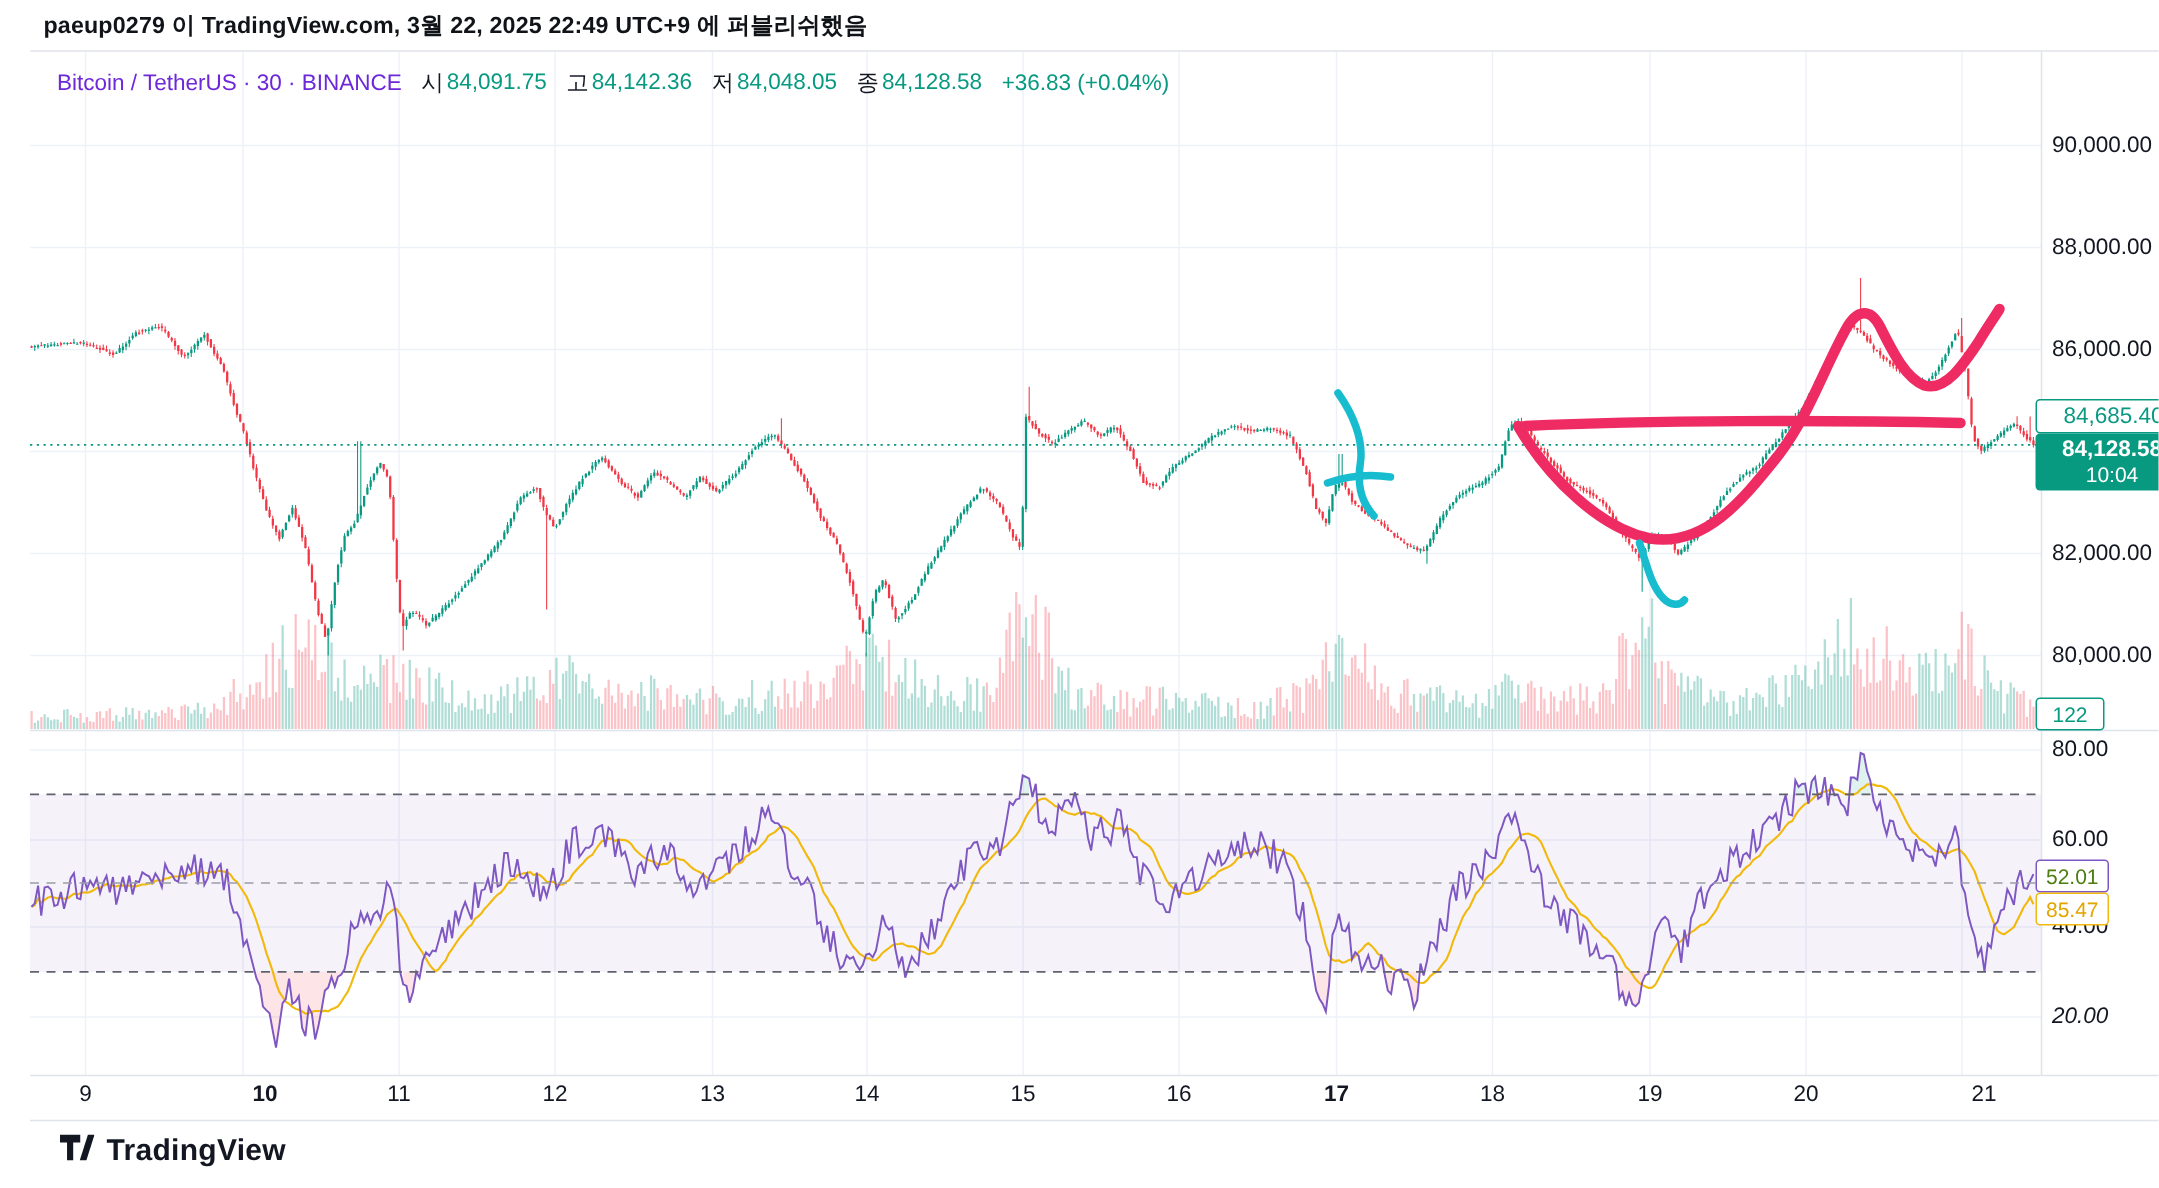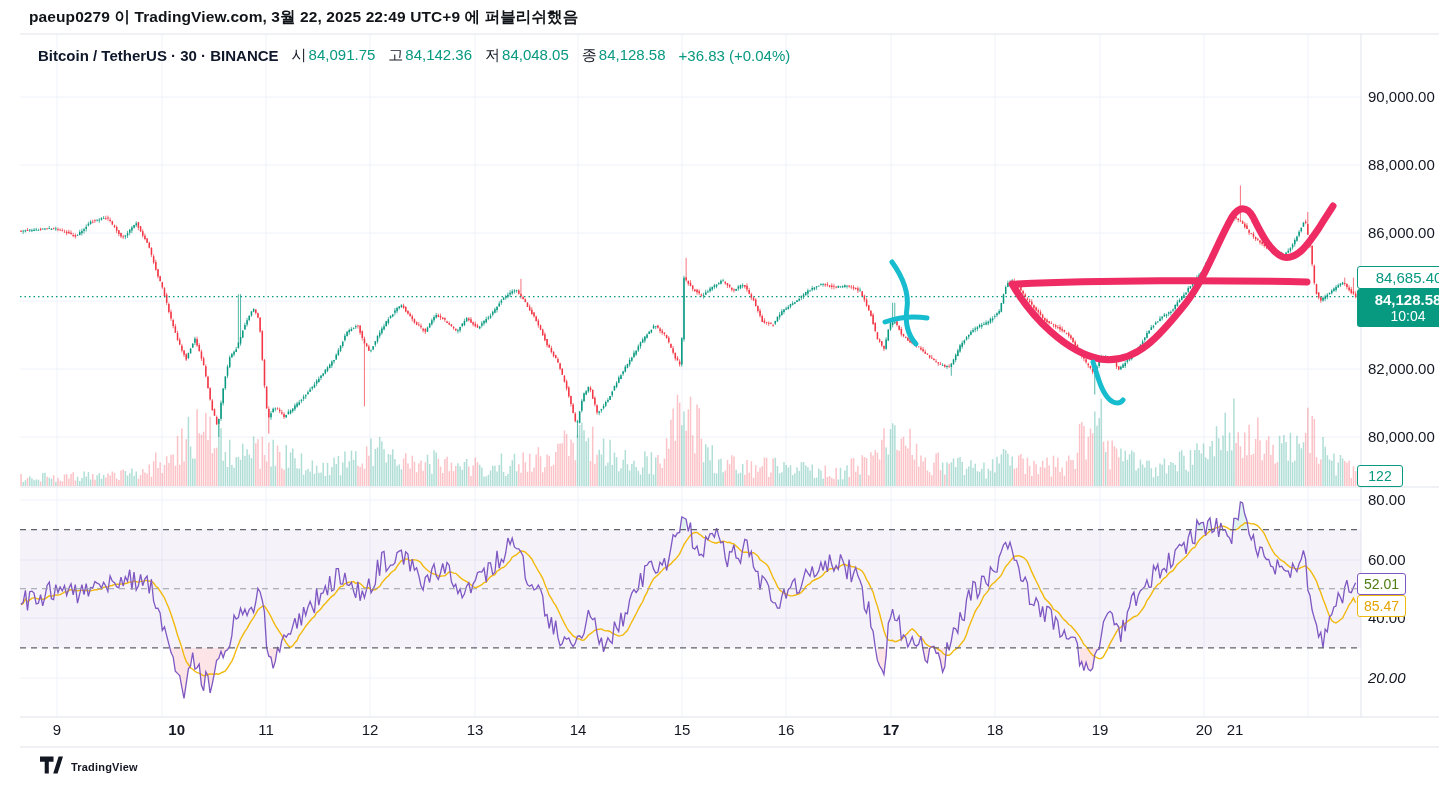--- a/index.html
+++ b/index.html
@@ -1,41 +1,41 @@
 <!DOCTYPE html>
 <html><head>
 <meta charset="utf-8">
 <style>
   html,body{margin:0;padding:0;background:#fff;}
   .page{position:relative;width:1439px;height:792px;background:#fff;overflow:hidden;
         font-family:"Liberation Sans",sans-serif;color:#131722;margin-left:20px;}
   .abs{position:absolute;}
   .hdr{left:9px;top:7px;font-size:15.5px;font-weight:600;color:#101418;letter-spacing:.1px;}
   .legend{left:18px;top:46px;font-size:15px;display:flex;align-items:center;gap:13px;white-space:nowrap;}
-  .legend .sym{font-weight:700;color:#0f172a;}
+  .legend .sym{font-weight:400;color:#6d28d9;}
   .legend .pair{display:flex;gap:2px;}
   .legend .k{color:#131722;}
   .legend .v{color:#089981;}
   .legend .chg{color:#089981;}
   #chart{left:0;top:0;}
   .ytick{position:absolute;left:1348px;width:88px;height:18px;line-height:18px;font-size:15px;color:#131722;text-align:left;}
   .xtick{position:absolute;top:721px;width:46px;height:18px;line-height:18px;font-size:15px;color:#131722;text-align:center;}
   .xtick.b{font-weight:700;}
   .pricebox{left:1337px;top:289px;width:102px;height:38px;background:#089981;color:#fff;border-radius:3px;
             display:flex;flex-direction:column;justify-content:center;align-items:center;line-height:17px;}
   .pricebox .p1{font-size:15px;font-weight:700;}
   .pricebox .p2{font-size:14px;}
   .outbox{position:absolute;background:#fff;border:1px solid #089981;color:#089981;border-radius:3px;
           display:flex;justify-content:center;align-items:center;font-size:15px;}
   .hibox{left:1337px;top:266px;width:102px;height:21px;}
   .volbox{left:1337px;top:465px;width:44px;height:20px;font-size:14px;}
   .rsibox{left:1337px;top:573px;width:47px;height:20px;font-size:14px;border-color:#7e57c2;color:#4d7c0f;}
   .rsimabox{left:1337px;top:595px;width:47px;height:20px;font-size:14px;border-color:#efb90f;color:#e3a400;}
   .footer{left:20px;top:755px;display:flex;align-items:center;gap:8px;}
-  .footer .brand{font-size:11px;font-weight:600;color:#131722;letter-spacing:.2px;}
+  .footer .brand{font-size:20px;font-weight:600;color:#131722;letter-spacing:.2px;}
 </style>
 </head>
 <body>
 
 <div class="page">
 
   <svg id="chart" class="abs" width="1439" height="792" viewBox="0 0 1439 792">
       <line x1="37" y1="34" x2="37" y2="717" stroke="#eef2f8" stroke-width="1"></line>
       <line x1="142" y1="34" x2="142" y2="717" stroke="#eef2f8" stroke-width="1"></line>
       <line x1="246" y1="34" x2="246" y2="717" stroke="#eef2f8" stroke-width="1"></line>
@@ -127,21 +127,21 @@
       <div class="xtick" style="left: 223px;">11</div>
       <div class="xtick" style="left: 327px;">12</div>
       <div class="xtick" style="left: 432px;">13</div>
       <div class="xtick" style="left: 535px;">14</div>
       <div class="xtick" style="left: 639px;">15</div>
       <div class="xtick" style="left: 743px;">16</div>
       <div class="xtick b" style="left: 848px;">17</div>
       <div class="xtick" style="left: 952px;">18</div>
       <div class="xtick" style="left: 1057px;">19</div>
       <div class="xtick" style="left: 1161px;">20</div>
-      <div class="xtick" style="left: 1192px;">21</div>
+      <div class="xtick" style="left: 1265px; text-align: right;">21</div>
     </div>
 
   <div class="abs outbox hibox">84,685.40</div>
   <div class="abs pricebox">
     <div class="p1">84,128.58</div>
     <div class="p2">10:04</div>
   </div>
   <div class="abs outbox volbox">122</div>
   <div class="abs outbox rsibox">52.01</div>
   <div class="abs outbox rsimabox">85.47</div>

